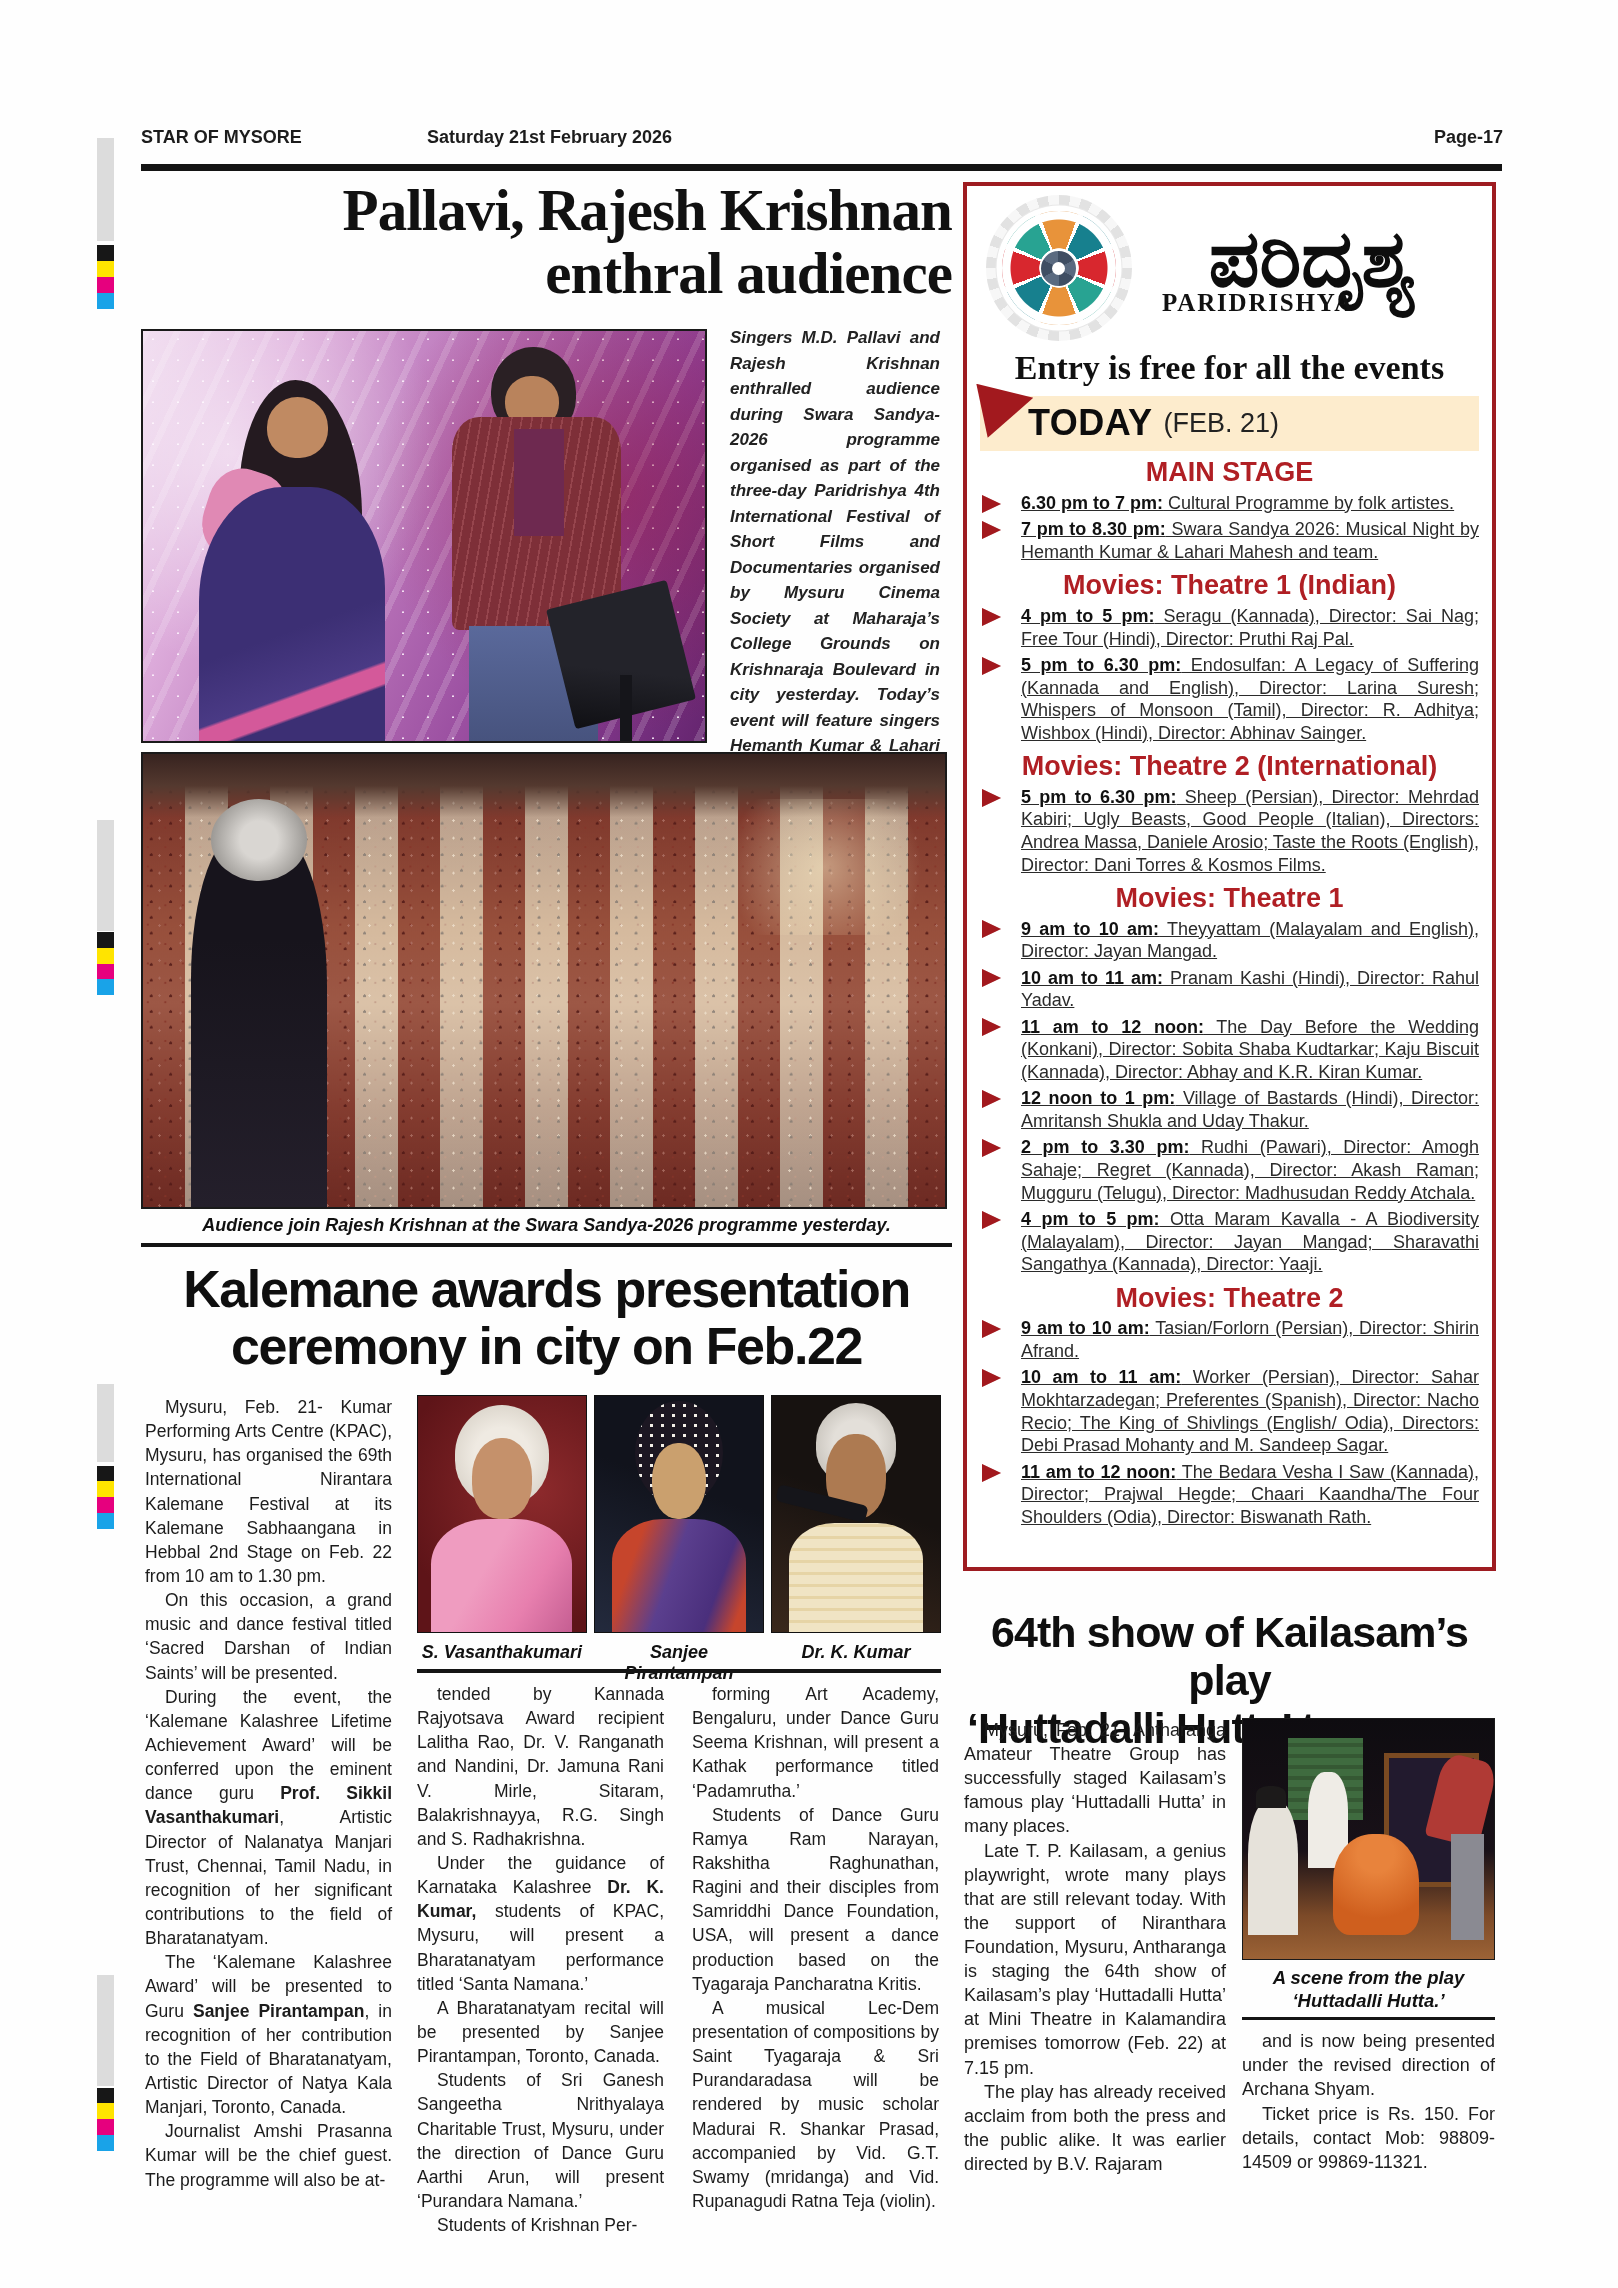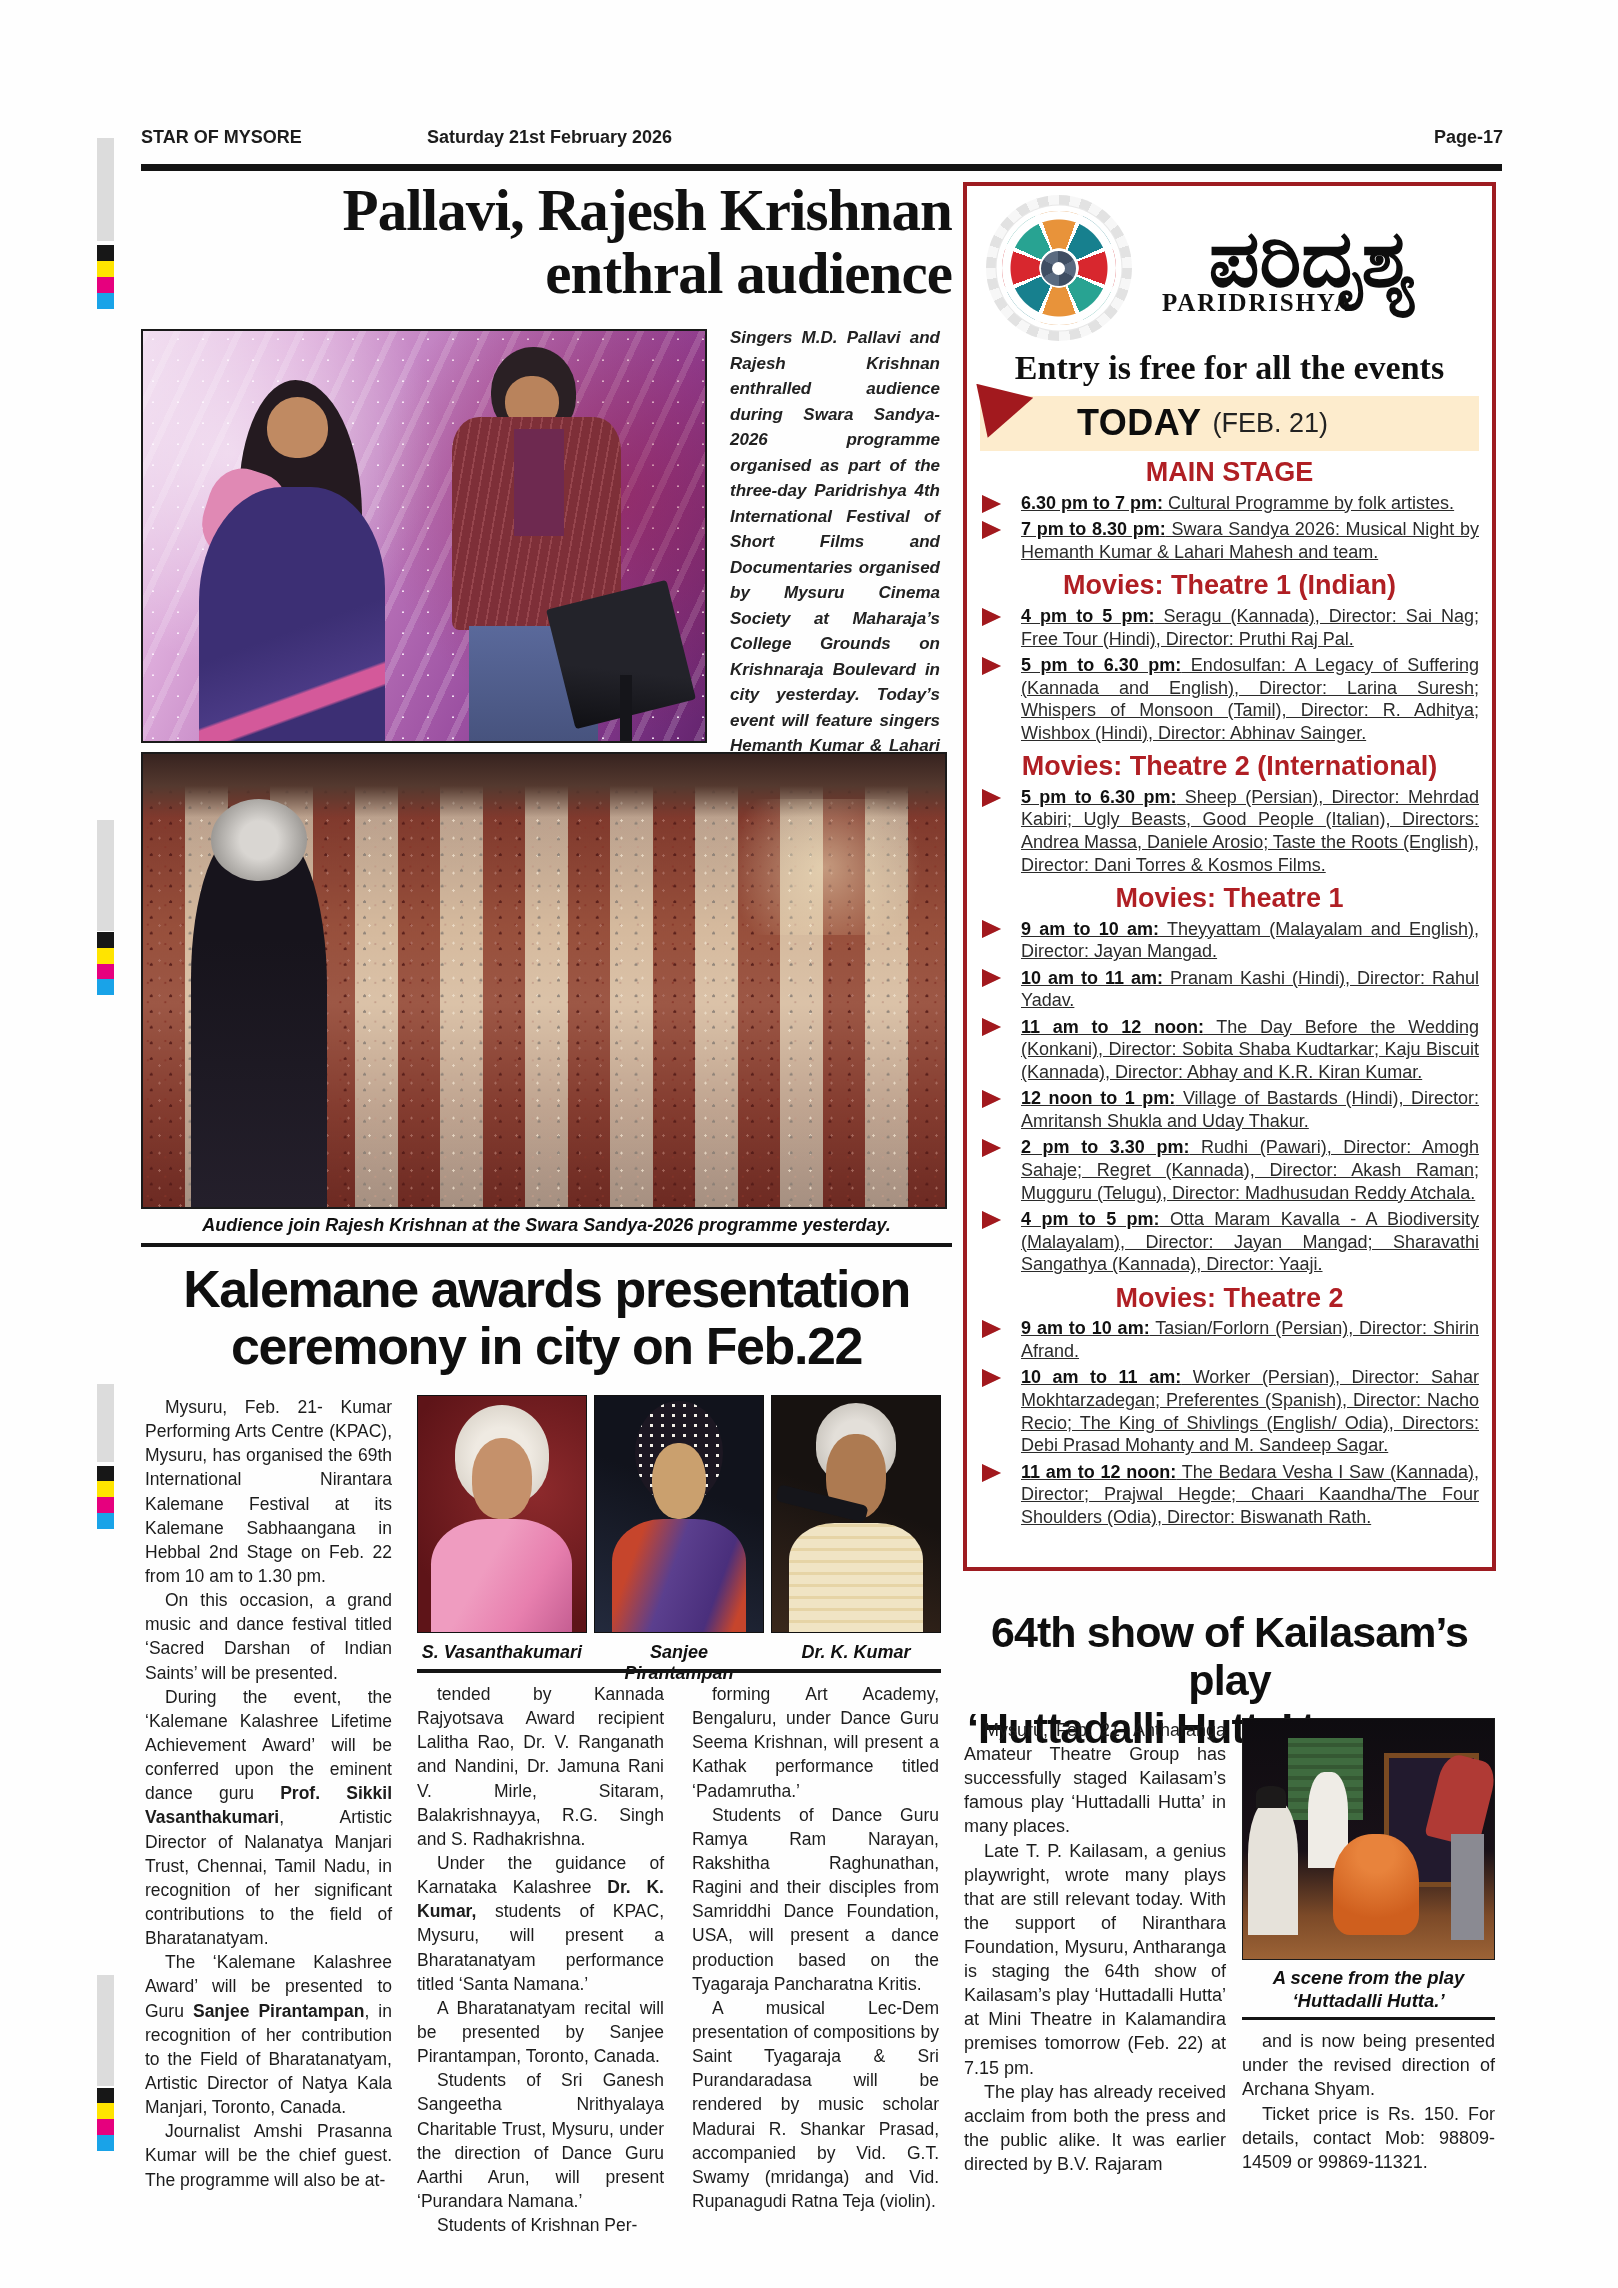--- a/index.html
+++ b/index.html
@@ -106,21 +106,21 @@
   .logocircle::after{content:"";position:absolute;inset:0;border-radius:50%;
     background:radial-gradient(circle,#ffffff 0 19.4px,transparent 20px),
                radial-gradient(circle,transparent 0 48px,#ffffff 49px);}
   .aperture{position:absolute;left:50%;top:50%;width:35px;height:35px;margin:-17.5px 0 0 -17.5px;border-radius:50%;z-index:2;
     background:conic-gradient(#3f4e63 0 60deg,#5a6a80 60deg 120deg,#3f4e63 120deg 180deg,#5a6a80 180deg 240deg,#3f4e63 240deg 300deg,#5a6a80 300deg 360deg);}
   .aperture::after{content:"";position:absolute;inset:11px;border-radius:50%;background:#fff;}
   .logo-text{flex:1;text-align:center;}
   .kannada{font-size:79px;font-weight:bold;line-height:1.0;color:#0d0d0d;}
   .wordmark{font-family:"Liberation Serif",serif;font-weight:bold;font-size:25px;letter-spacing:1.8px;color:#111;margin-top:-9.2px;text-align:left;padding-left:16.6px;}
   .tagline{font-family:"Liberation Serif",serif;font-weight:bold;font-size:34px;text-align:center;margin:7.4px 0 5.5px;color:#101010;}
-  .banner{position:relative;background:#fdeccd;height:55px;margin:9.2px 0 3.7px;display:flex;align-items:center;padding-left:97px;}
+  .banner{position:relative;background:#fdeccd;height:55px;margin:9.2px 0 3.7px;display:flex;align-items:center;padding-left:48px;}
   .flag{position:absolute;left:-3.7px;top:-12px;width:57px;height:54px;background:#a2191e;
         clip-path:polygon(0 0,100% 26%,20% 100%);}
   .b-label{font-size:36px;font-weight:800;letter-spacing:0.5px;color:#0d0d0d;}
   .b-sub{font-size:27px;color:#222;margin-left:11px;}
   .sec-head{color:#b01f24;font-weight:800;font-size:27px;text-align:center;margin:6.5px 0 3.7px;}
   .ev-item{position:relative;padding-left:41px;margin-bottom:3.7px;font-size:18px;line-height:1.26;text-align:justify;color:#2b2b2b;}
   .ev-bullet{position:absolute;left:1.8px;top:2.8px;width:0;height:0;
              border-left:19.4px solid #a2191e;border-top:9.2px solid transparent;border-bottom:9.2px solid transparent;
              filter:drop-shadow(0.9px 0.9px 0 rgba(160,25,30,.35));}
   .ev-text{margin:0;text-decoration:underline;}

